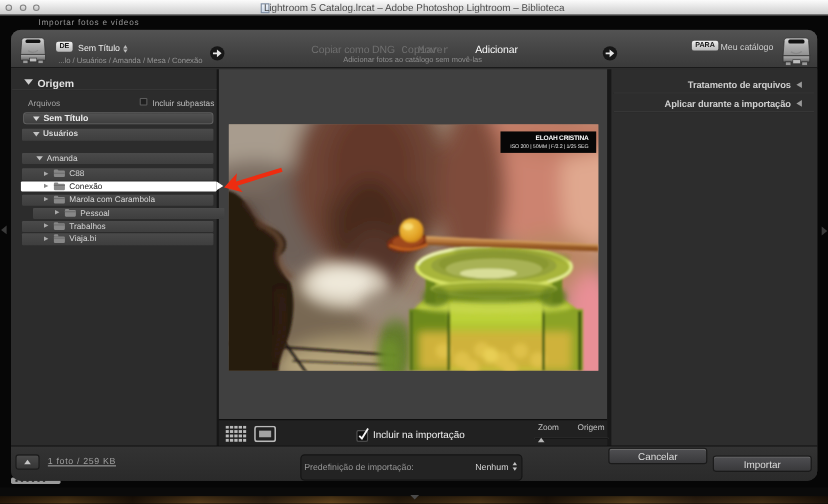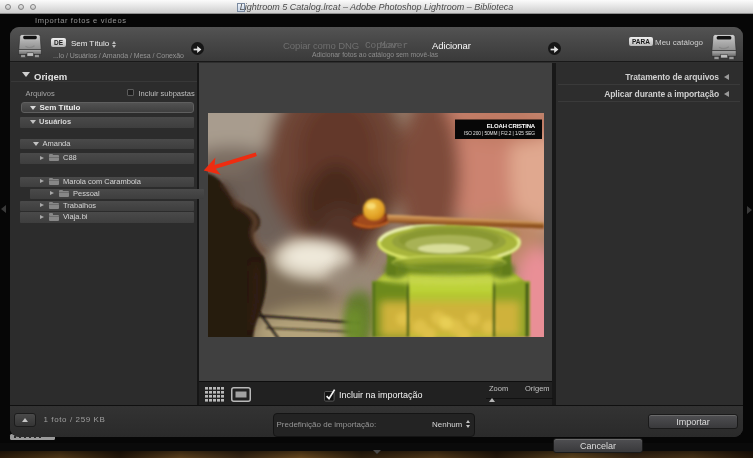--- a/index.html
+++ b/index.html
@@ -3,21 +3,21 @@
 <meta charset="utf-8">
 <style>
   * { margin:0; padding:0; box-sizing:border-box; }
   html,body { width:753px; height:458px; overflow:hidden; }
   body { font-family:"Liberation Sans", sans-serif; background:#000; position:relative; -webkit-font-smoothing:antialiased; }
   #screen { position:absolute; left:0; top:0; width:753px; height:458px; background:#060606; overflow:hidden; }
   .abs { position:absolute; }
 
   
   #titlebar { left:0; top:0; width:753px; height:14px;
-    background:linear-gradient(#fbfbfb,#e9e9e9 40%,#cdcdcd); border-bottom:1px solid #8e8e8e;font-style:italic; }
+    background:linear-gradient(#fbfbfb,#e9e9e9 40%,#cdcdcd); border-bottom:1px solid #8e8e8e; }
   .tl { position:absolute; top:4.2px; width:6.2px; height:6.2px; border-radius:50%;
     background:linear-gradient(#e8e8e8,#c2c2c2); border:1px solid #828282; }
   #titletext { position:absolute; left:0; top:2px; width:753px; text-align:center;
     font-size:9px; color:#4a4a4a; }
   #titleicon { position:absolute; left:237px; top:2.5px; width:8px; height:9px;
     background:linear-gradient(#eef3fa,#c8d4e4); border:1px solid #7a8aa0; }
 
   
   #importtitle { left:35px; top:16px; font-size:7.5px; color:#979797; letter-spacing:.65px; }
   #wallpaper { left:0; top:451px; width:753px; height:7px;
@@ -96,21 +96,21 @@
   #sliderthumb { left:489px; top:397.5px; width:0; height:0;
     border-left:3px solid transparent; border-right:3px solid transparent; border-bottom:4.5px solid #b5b5b5; }
 
   
   #bottombar { left:10px; top:406px; width:733px; height:31px; background:linear-gradient(#333,#2a2a2a);
     border-radius:0 0 9px 9px; }
   #upbtn { left:13.5px; top:413px; width:22.5px; height:14px; background:linear-gradient(#4a4a4a,#353535);
     border:1px solid #1c1c1c; border-radius:3px; }
   #upbtn:before { content:""; position:absolute; left:7px; top:4px; width:0; height:0;
     border-left:3.5px solid transparent; border-right:3.5px solid transparent; border-bottom:4.5px solid #c5c5c5; }
-  #fotocount { left:43.5px; top:415px; font-size:8px; color:#9f9f9f; letter-spacing:.6px; }
+  #fotocount { left:43.5px; top:415px; font-size:8px; color:#9f9f9f; letter-spacing:.6px;text-decoration:underline; }
   #presetbox { left:273px; top:413px; width:202px; height:24px; background:#232323;
     border:1px solid #141414; border-radius:4px; }
   #presetlbl { left:276.5px; top:420px; font-size:8px; color:#969696; }
   #presetval { left:432px; top:419.5px; font-size:8px; color:#d6d6d6; }
   .updown { position:absolute; left:466px; top:420px; }
   .updown i { position:absolute; left:0; width:0; height:0; border-left:2.8px solid transparent; border-right:2.8px solid transparent; }
   .btn { position:absolute; width:90px; height:15px; background:linear-gradient(#4f4f52,#39393b);
     border:1px solid #1a1a1a; box-shadow:inset 0 1px 0 #6a6a6a; border-radius:3px;
     font-size:9px; color:#dcdcdc; text-align:center; line-height:14px; }
 
@@ -251,20 +251,26 @@
         <span class="folder" style="left:29px;"></span>
         <span class="lbl" style="left:43px;">Trabalhos</span>
     </div>
     <div class="trow" style="top:110.9px;">
       <span class="arr" style="left:19.5px;"></span>
         <span class="folder" style="left:29px;"></span>
         <span class="lbl" style="left:43px;">Viaja.bi</span>
     </div>
   </div>
 
+  <div class="abs" id="conexrow">
+    <span class="arr" style="position:absolute;left:21px;top:2.3px;width:0;height:0;border-top:2.8px solid transparent;border-bottom:2.8px solid transparent;border-left:4.2px solid #8a8a8a;"></span>
+    <span class="folder" style="left:30.5px;background:#8a8a8a;"></span>
+    <span class="lbl" style="left:44.5px;position:absolute;">Conexão</span>
+    <span id="conexpoint"></span>
+  </div>
 
   <div class="rhdr abs" style="left:0px;top:72px;">Tratamento de arquivos</div>
   <div class="rtri abs" style="left:723.5px;top:74px;"></div>
   <div class="rsep abs" style="top:84px;"></div>
   <div class="rhdr abs" style="left:0px;top:89px;">Aplicar durante a importação</div>
   <div class="rtri abs" style="left:723.5px;top:91px;"></div>
   <div class="rsep abs" style="top:101px;"></div>
 
   <svg class="abs" style="left:205px;top:387px;" width="19" height="15" viewBox="0 0 19 15">
     <g fill="#b9b9b9">
@@ -307,21 +313,21 @@
   <div class="abs" id="bottombar"></div>
   <div class="abs" id="upbtn"></div>
   <div class="abs" id="fotocount">1 foto / 259 KB</div>
   <div class="abs" id="presetbox"></div>
   <div class="abs" id="presetlbl">Predefinição de importação:</div>
   <div class="abs" id="presetval">Nenhum</div>
   <div class="updown abs">
     <i style="top:0;border-bottom:3px solid #c5c5c5;"></i>
     <i style="top:4.5px;border-top:3px solid #c5c5c5;"></i>
   </div>
-  <div class="btn abs" style="left:553px;top:438px;">Cancelar</div>
+  <div class="btn abs" style="left:553px;top:407px;">Cancelar</div>
   <div class="btn abs" style="left:648px;top:414px;">Importar</div>
 
   <svg class="abs" style="left:208px;top:112.5px;" width="336" height="224" viewBox="0 0 336 224">
     <defs>
       <filter id="b8" x="-40%" y="-40%" width="180%" height="180%">
           <feGaussianBlur stdDeviation="8"></feGaussianBlur>
         </filter>
       <filter id="b4" x="-60%" y="-60%" width="220%" height="220%">
           <feGaussianBlur stdDeviation="4"></feGaussianBlur>
         </filter>

